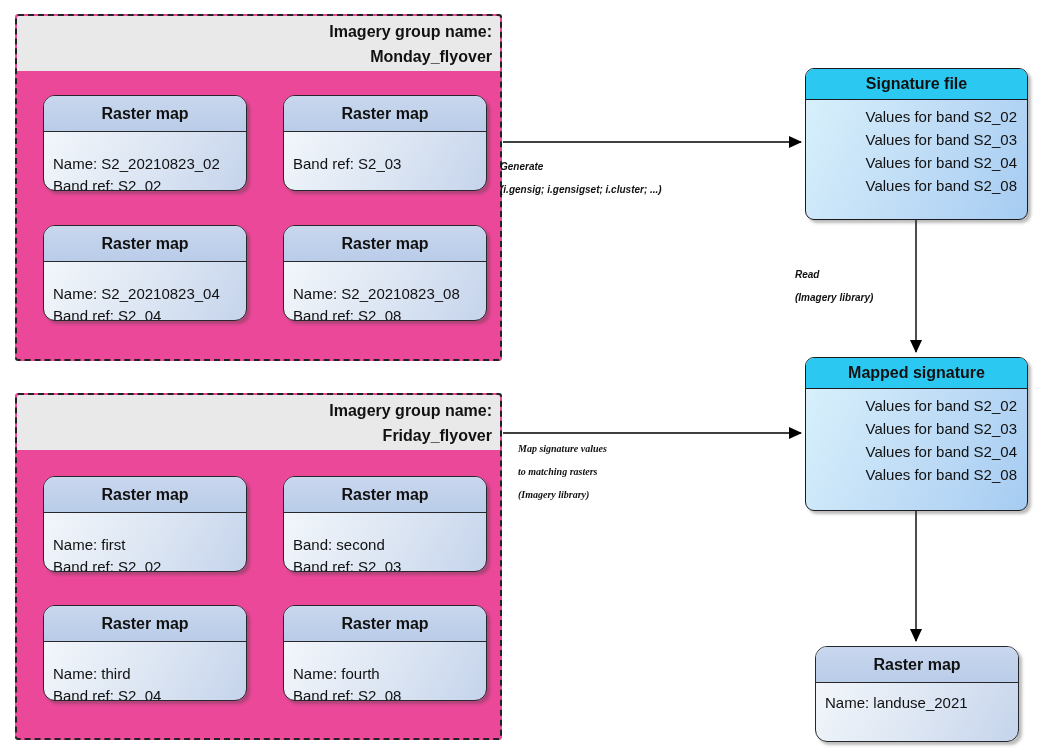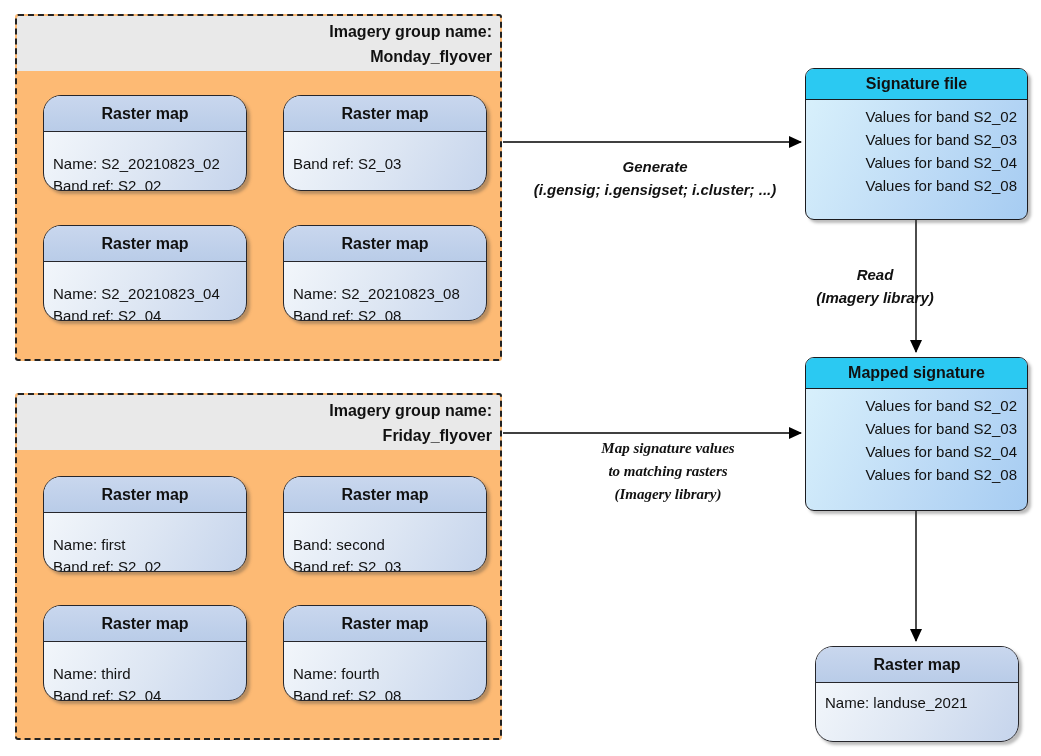--- a/index.html
+++ b/index.html
@@ -3,32 +3,32 @@
 <meta charset="utf-8">
 <style>
   html,body{margin:0;padding:0;background:#ffffff;}
   .canvas{
     position:relative;width:1041px;height:756px;background:#ffffff;overflow:hidden;
     font-family:"Liberation Sans","DejaVu Sans",sans-serif;color:#111;
   }
   
   .group{
     position:absolute;width:483px;height:343px;
-    background:#fdba74;border:2px dashed #222;border-radius:3px;
+    background:#ec4899;border:2px dashed #222;border-radius:3px;
   }
   .gband{
     position:absolute;left:0;top:0;right:0;height:55px;
     background:#e9e9e9;border-radius:2px 2px 0 0;
     text-align:right;padding:3px 8px 0 0;box-sizing:border-box;
   }
   .gline{font-weight:bold;font-size:16px;line-height:25px;}
   
   .rnode{
     position:absolute;width:202px;height:94px;
-    border:1.5px solid #26262b;border-radius:18px;overflow:hidden;
+    border:1.5px solid #26262b;border-radius:12px;overflow:hidden;
     box-shadow:3px 3px 3px rgba(60,60,60,0.35);
     background:linear-gradient(120deg,#f6f9fc 0%,#dde6f3 55%,#c5d4ec 100%);
   }
   .rhead{
     height:35px;line-height:35px;text-align:center;font-weight:bold;font-size:16px;
     background:linear-gradient(#c9d7ee,#b9cce8);border-bottom:1.5px solid #26262b;
   }
   .rbody{padding:21px 9px;font-size:15px;line-height:22px;}
   
   .snode{
@@ -37,22 +37,22 @@
     box-shadow:3px 3px 3px rgba(60,60,60,0.35);
     background:linear-gradient(115deg,#daf2fc 0%,#bfdcf6 55%,#a6ccf2 100%);
   }
   .shead{
     height:30px;line-height:30px;text-align:center;font-weight:bold;font-size:16px;
     background:#2bc9f2;border-bottom:1.5px solid #1b1b1f;
   }
   .sbody{padding:5px 10px;font-size:15px;line-height:23px;text-align:right;}
   
   .albl{
-    position:absolute;text-align:center;font-weight:bold;font-style:italic;
-    font-size:15px;line-height:23px;
+    position:absolute;font-weight:bold;font-style:italic;
+    font-size:10px;line-height:23px;
   }
   .arrow-layer{position:absolute;left:0;top:0;width:1041px;height:756px;pointer-events:none;}
   .arrow-layer line{stroke:#000;stroke-width:1.4;}
 </style>
 </head>
 <body>
 
 <div class="canvas">
 
   <svg class="arrow-layer">

